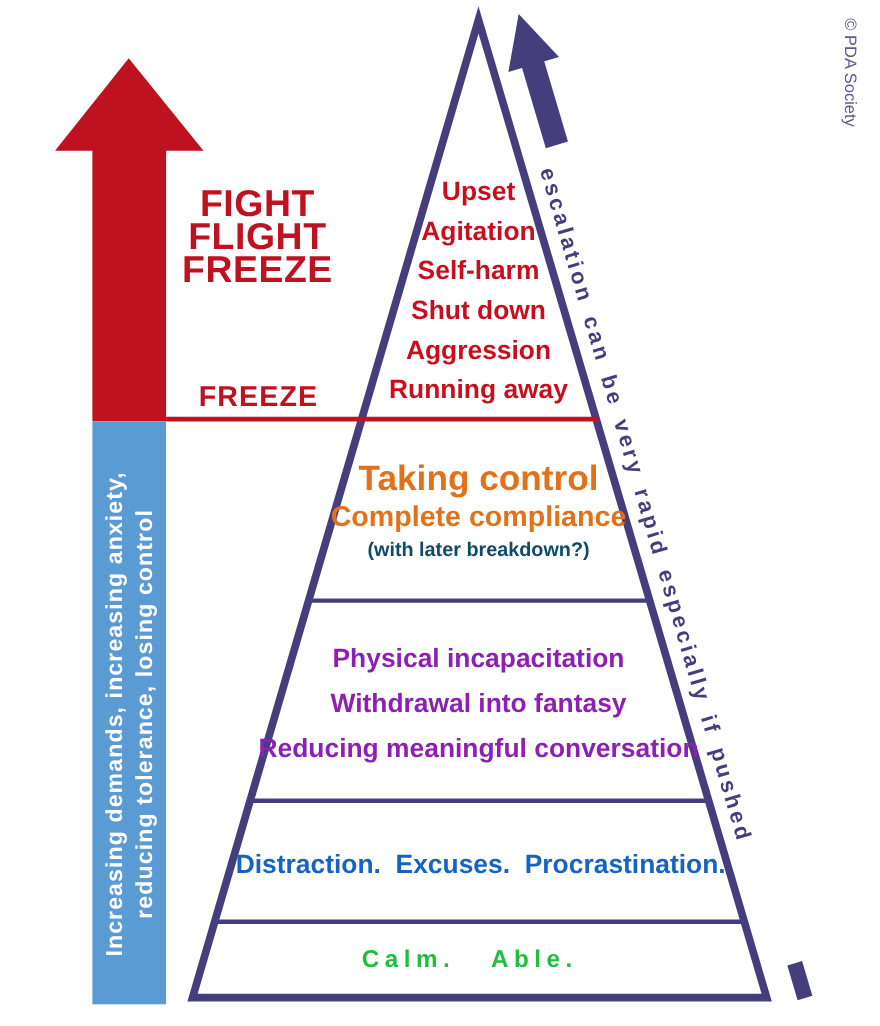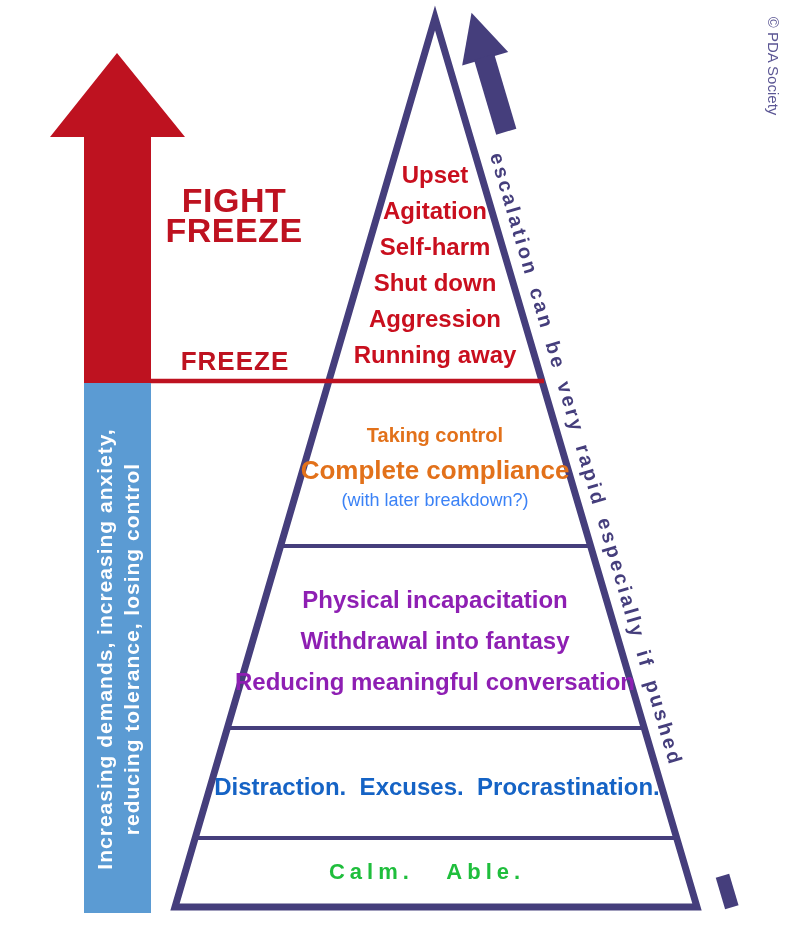--- a/index.html
+++ b/index.html
@@ -22,23 +22,23 @@
   .panic-label{
     left:235px;top:361px;
     color:#be1220;font-size:26px;font-weight:bold;letter-spacing:1px;
   }
   .crisis-list{
     left:435px;top:265px;
     color:#c90f1e;font-size:24px;font-weight:bold;
     line-height:36px;
     text-align:center;
   }
-  .control-line1{left:435px;top:435px;color:#e2711a;font-size:20px;font-weight:bold;}
+  .control-line1{left:435px;top:435px;color:#e2711a;font-size:32px;font-weight:bold;}
   .control-line2{left:435px;top:470px;color:#e2711a;font-size:26px;font-weight:bold;}
-  .control-line3{left:435px;top:500px;color:#3b82f6;font-size:18px;font-weight:normal;}
+  .control-line3{left:435px;top:500px;color:#0c4a6e;font-size:18px;font-weight:bold;}
   .withdrawal-list{
     left:435px;top:640px;
     color:#8e1fb3;font-size:24px;font-weight:bold;
     line-height:41px;
   }
   .distraction-label{
     left:437px;top:787px;
     color:#1563c5;font-size:24px;font-weight:bold;white-space:pre;
   }
   .calm-label{
@@ -87,20 +87,21 @@
     <g transform="rotate(-16.5 490 75)" fill="#453e7c">
       <polygon points="490,10 514,58 466,58"></polygon>
       <rect x="479" y="56" width="21" height="78"></rect>
     </g>
 
     <rect x="720" y="875" width="14" height="33" fill="#453e7c" transform="rotate(-16.5 727 891)"></rect>
   </svg>
 
   <div class="abs ctr fff-label">
     <div>FIGHT</div>
+    <div>FLIGHT</div>
     <div>FREEZE</div>
   </div>
 
   <div class="abs ctr panic-label">FREEZE</div>
 
   <div class="abs ctr crisis-list">
     <div>Upset</div>
     <div>Agitation</div>
     <div>Self-harm</div>
     <div>Shut down</div>

